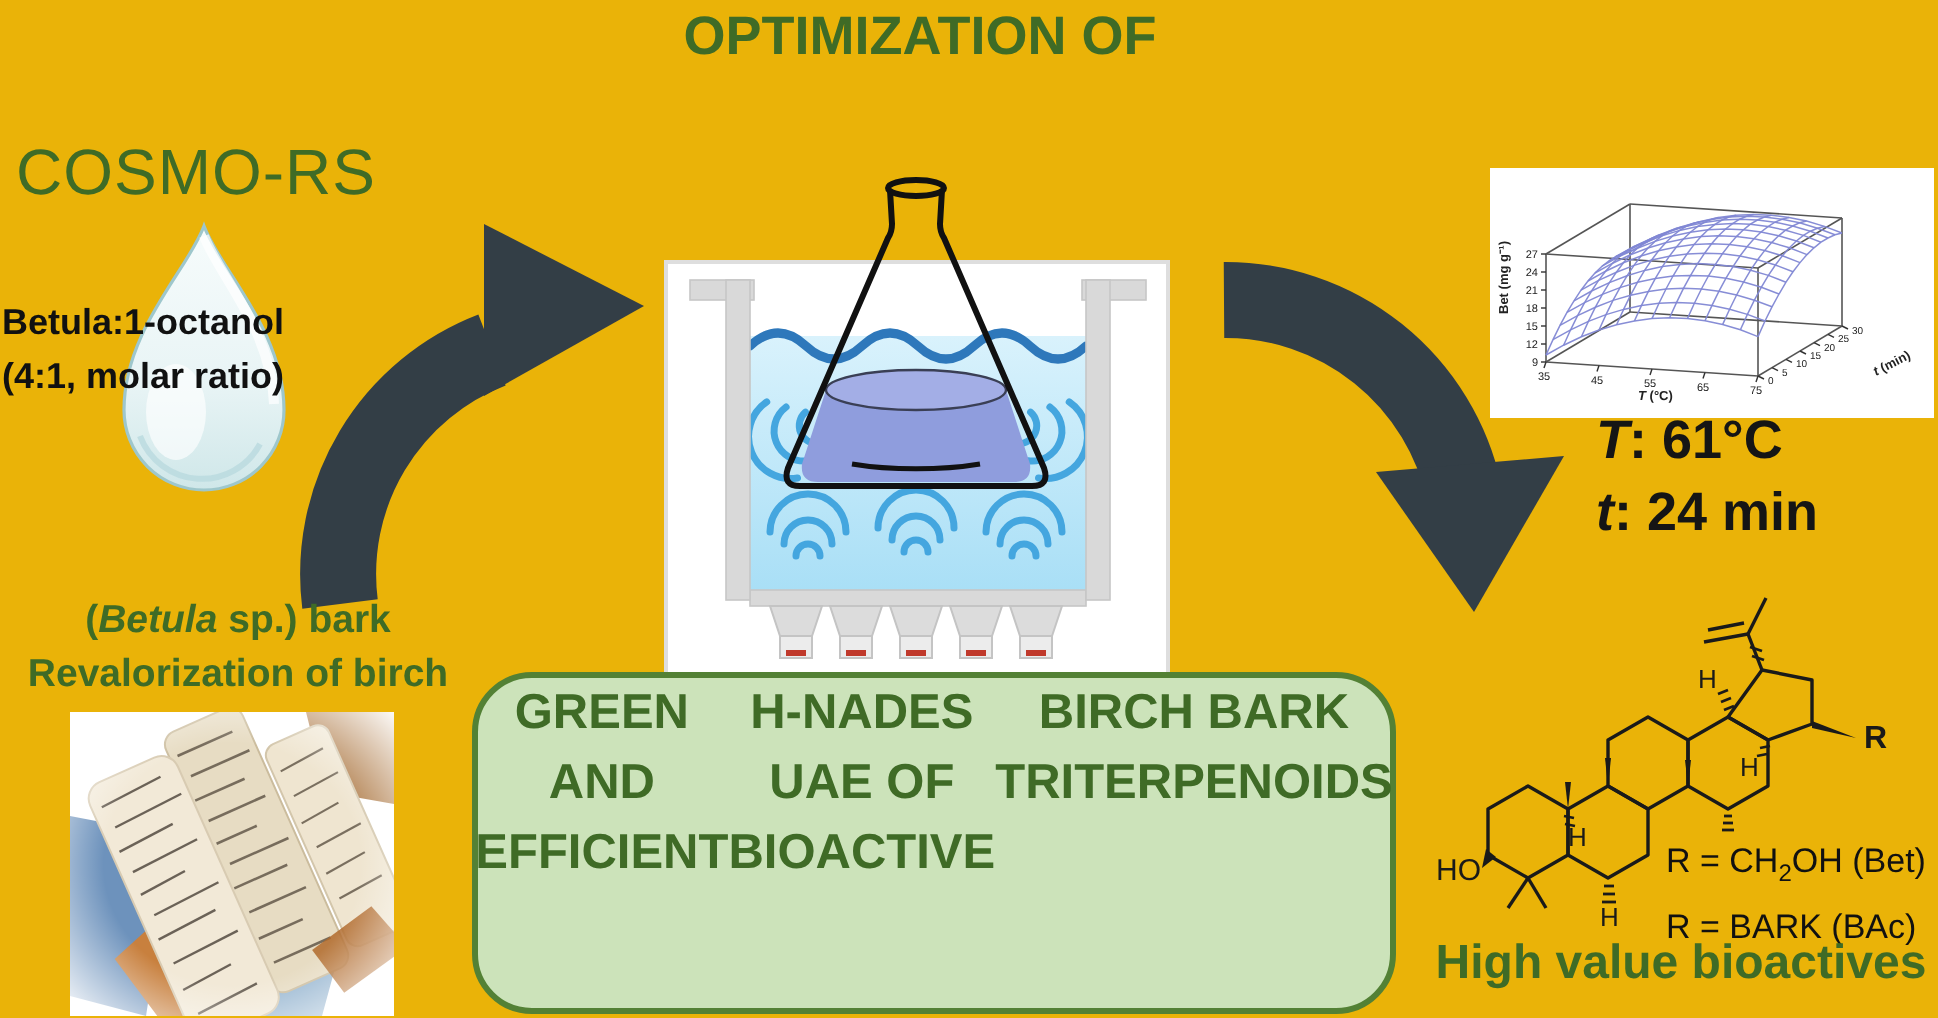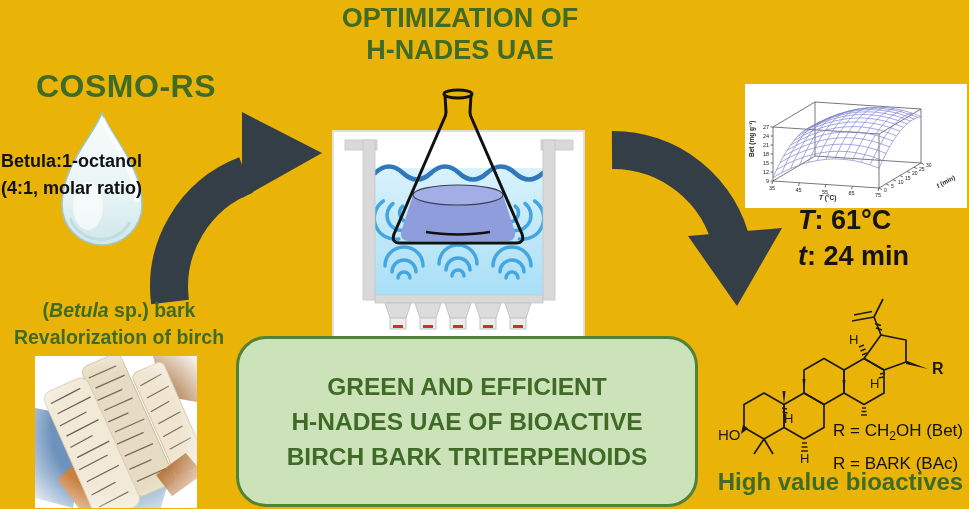--- a/index.html
+++ b/index.html
@@ -3,58 +3,57 @@
 <meta charset="utf-8">
 <style>
   html,body{margin:0;padding:0;background:#fff;}
   #abstract{position:relative;width:969px;height:509px;background:#eab308;overflow:hidden;
             font-family:"Liberation Sans", sans-serif;}
   .abs{position:absolute;}
   .green{color:#3f6b26;}
   
   #title{left:250px;top:2px;width:420px;text-align:center;font-size:27px;font-weight:bold;line-height:32px;}
   
-  #cosmo{left:8px;top:68px;font-size:32px;font-weight:bold;letter-spacing:0.5px;margin-left:28px;}
+  #cosmo{left:8px;top:68px;font-size:32px;font-weight:normal;letter-spacing:0.5px;}
   
   #droplet{left:52px;top:110px;}
   
   #solvent{left:1px;top:148px;font-size:18px;font-weight:bold;color:#111;line-height:27px;}
   
   #feedstock{left:0;top:297px;width:238px;text-align:center;font-size:19.5px;font-weight:bold;line-height:27px;}
   #birch-photo{left:35px;top:356px;}
   
   #arrow-left{left:140px;top:95px;}
   #arrow-right{left:600px;top:118px;}
   
   #bath{left:330px;top:85px;}
   
   #plot{left:745px;top:84px;background:#fff;}
   
   #optimum{left:798px;top:202px;font-size:27px;font-weight:bold;color:#151515;line-height:36px;}
   #optimum .sym{font-style:italic;}
   
   #conclusion{left:236px;top:336px;width:456px;height:165px;background:#cce3ba;border:3px solid #538135;
-              border-radius:30px;display:flex;flex-direction:column;justify-content:center;
+              border-radius:30px;display:flex;flex-direction:row;justify-content:center;
               text-align:center;font-size:24.5px;font-weight:bold;line-height:35px;}
   
   #molecule{left:716px;top:290px;}
   #rlegend{left:833px;top:417px;font-size:17px;color:#111;line-height:27px;}
   #rlegend sub{font-size:12px;}
   #caption{left:712px;top:468px;width:257px;text-align:center;font-size:24px;font-weight:bold;}
   .ital{font-style:italic;}
   svg text{font-family:"Liberation Sans", sans-serif;}
 </style>
 </head>
 <body>
 
 <div id="abstract">
 
   <div id="title" class="abs green">
     <div>OPTIMIZATION OF</div>
-    <div>H-NADES UAE</div>
   </div>
 
   <div id="cosmo" class="abs green">COSMO-RS</div>
 
   <svg id="droplet" class="abs" width="100" height="145" viewBox="0 0 100 145">
     <defs>
       <linearGradient id="dropg" x1="0" y1="0" x2="0" y2="1">
         <stop offset="0" stop-color="#f7fcfc"></stop>
           <stop offset="0.6" stop-color="#e8f4f5"></stop>
           <stop offset="1" stop-color="#cfe7e9"></stop>

